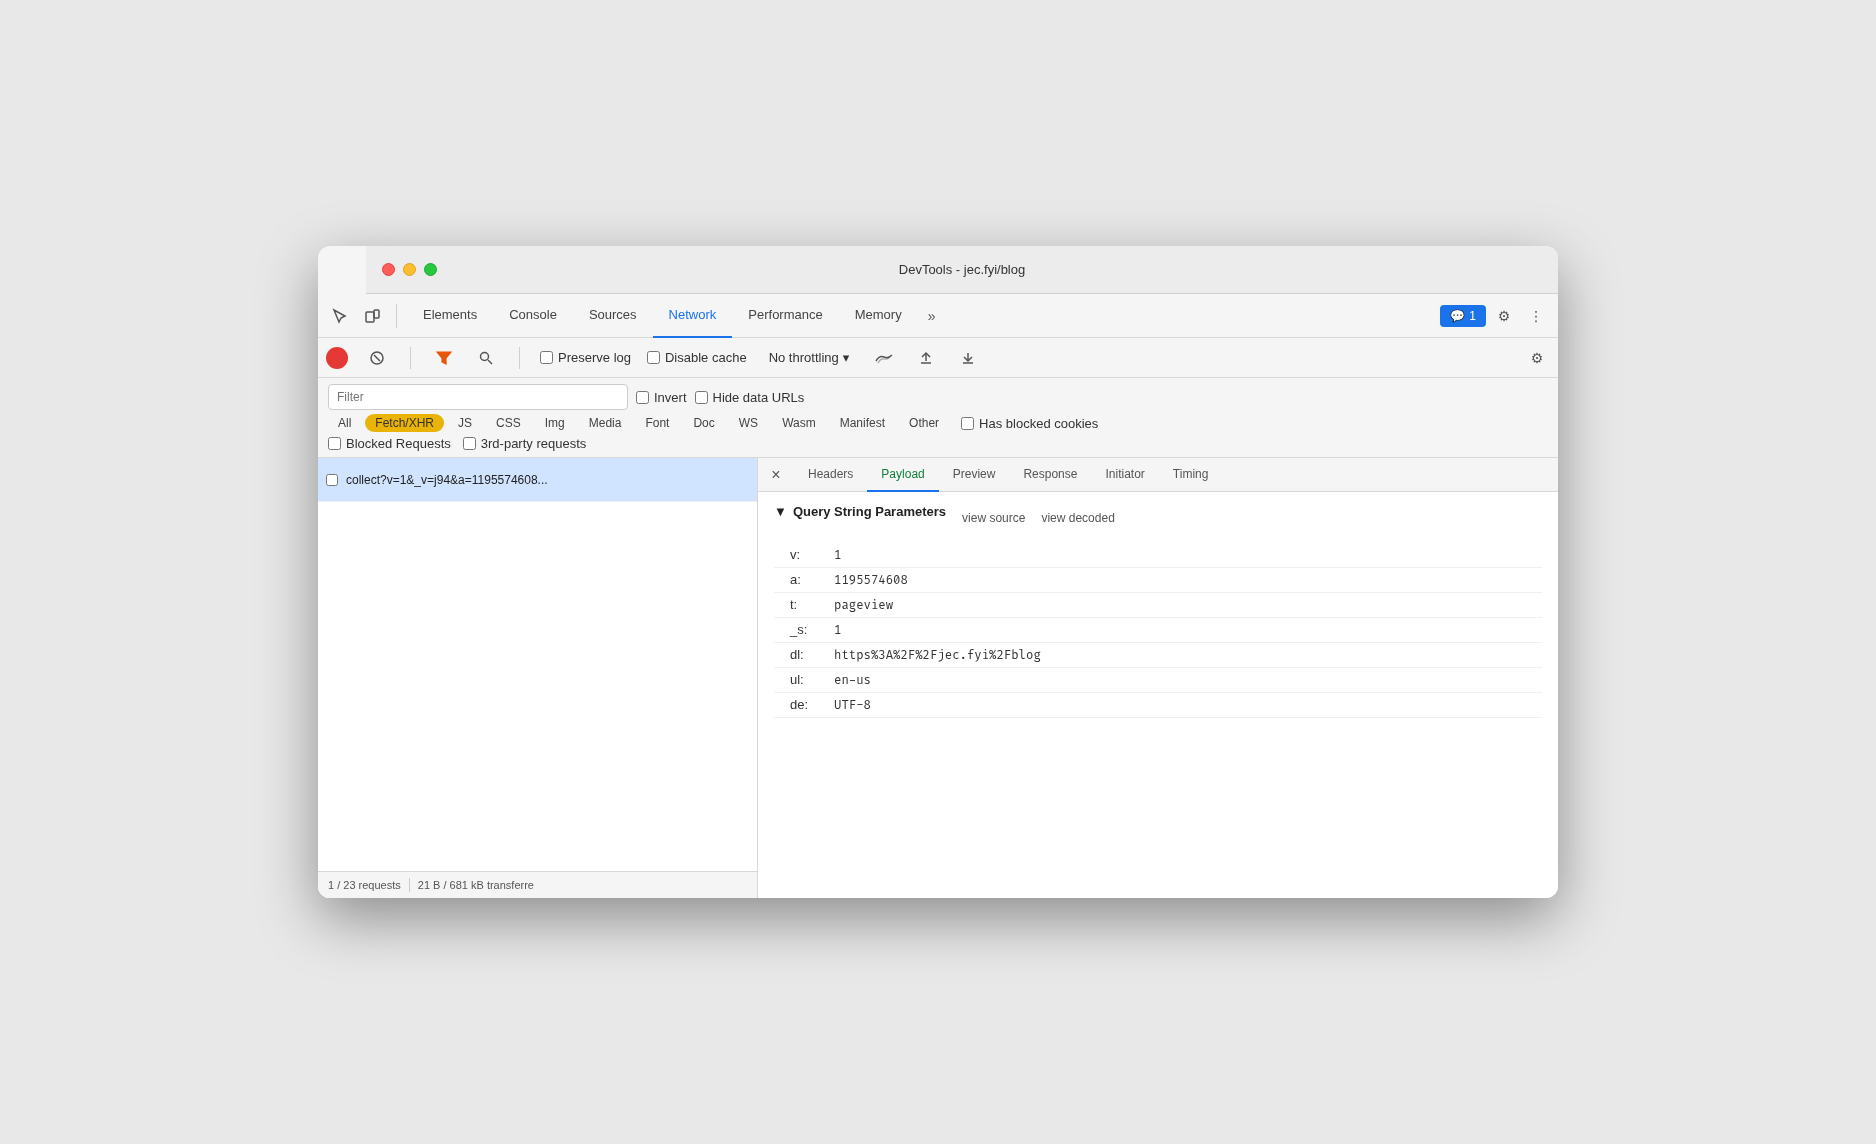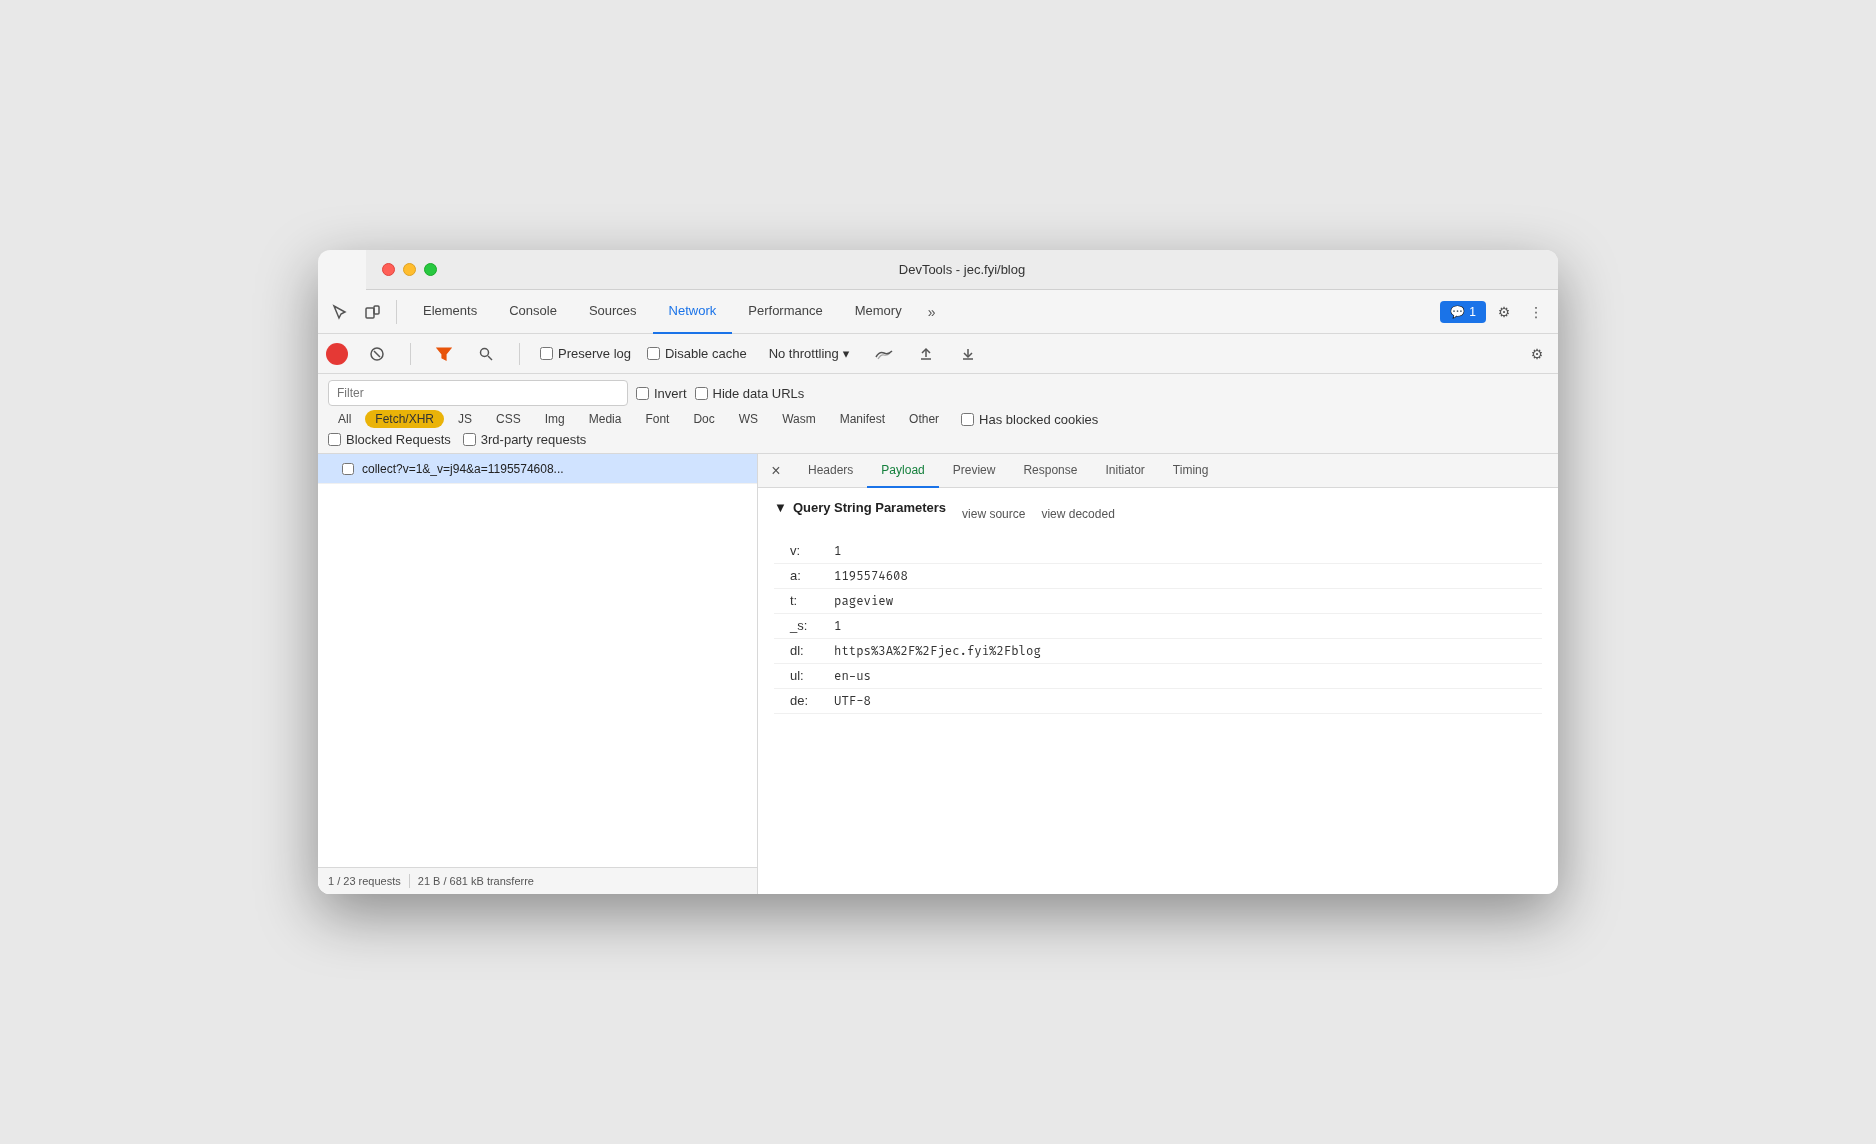--- a/index.html
+++ b/index.html
@@ -16,21 +16,21 @@
       background: #f5f5f5;
       border-radius: 12px;
       box-shadow: 0 20px 60px rgba(0,0,0,0.4);
       overflow: hidden;
     }
     .title-bar {
       background: #ececec;
       border-bottom: 1px solid #d0d0d0;
       display: flex;
       align-items: center;
-      height: 40px;
+      height: 48px;
       padding: 0 16px;
       position: relative;
       margin-left: 48px;
     }
     .traffic-lights {
       display: flex;
       gap: 8px;
     }
     .traffic-light {
       width: 13px;
@@ -245,22 +245,22 @@
       font-weight: 600;
       color: #333;
     }
     .requests-list {
       flex: 1;
       overflow-y: auto;
     }
     .request-row {
       display: flex;
       align-items: center;
-      padding: 0 24px;
-      height: 30px;
+      padding: 0 8px;
+      height: 44px;
       font-size: 12px;
       color: #333;
       border-bottom: 1px solid #f0f0f0;
       cursor: pointer;
       gap: 8px;
     }
     .request-row.selected { background: #d0e3ff; }
     .request-row input[type=checkbox] {
       width: 12px;
       height: 12px;

